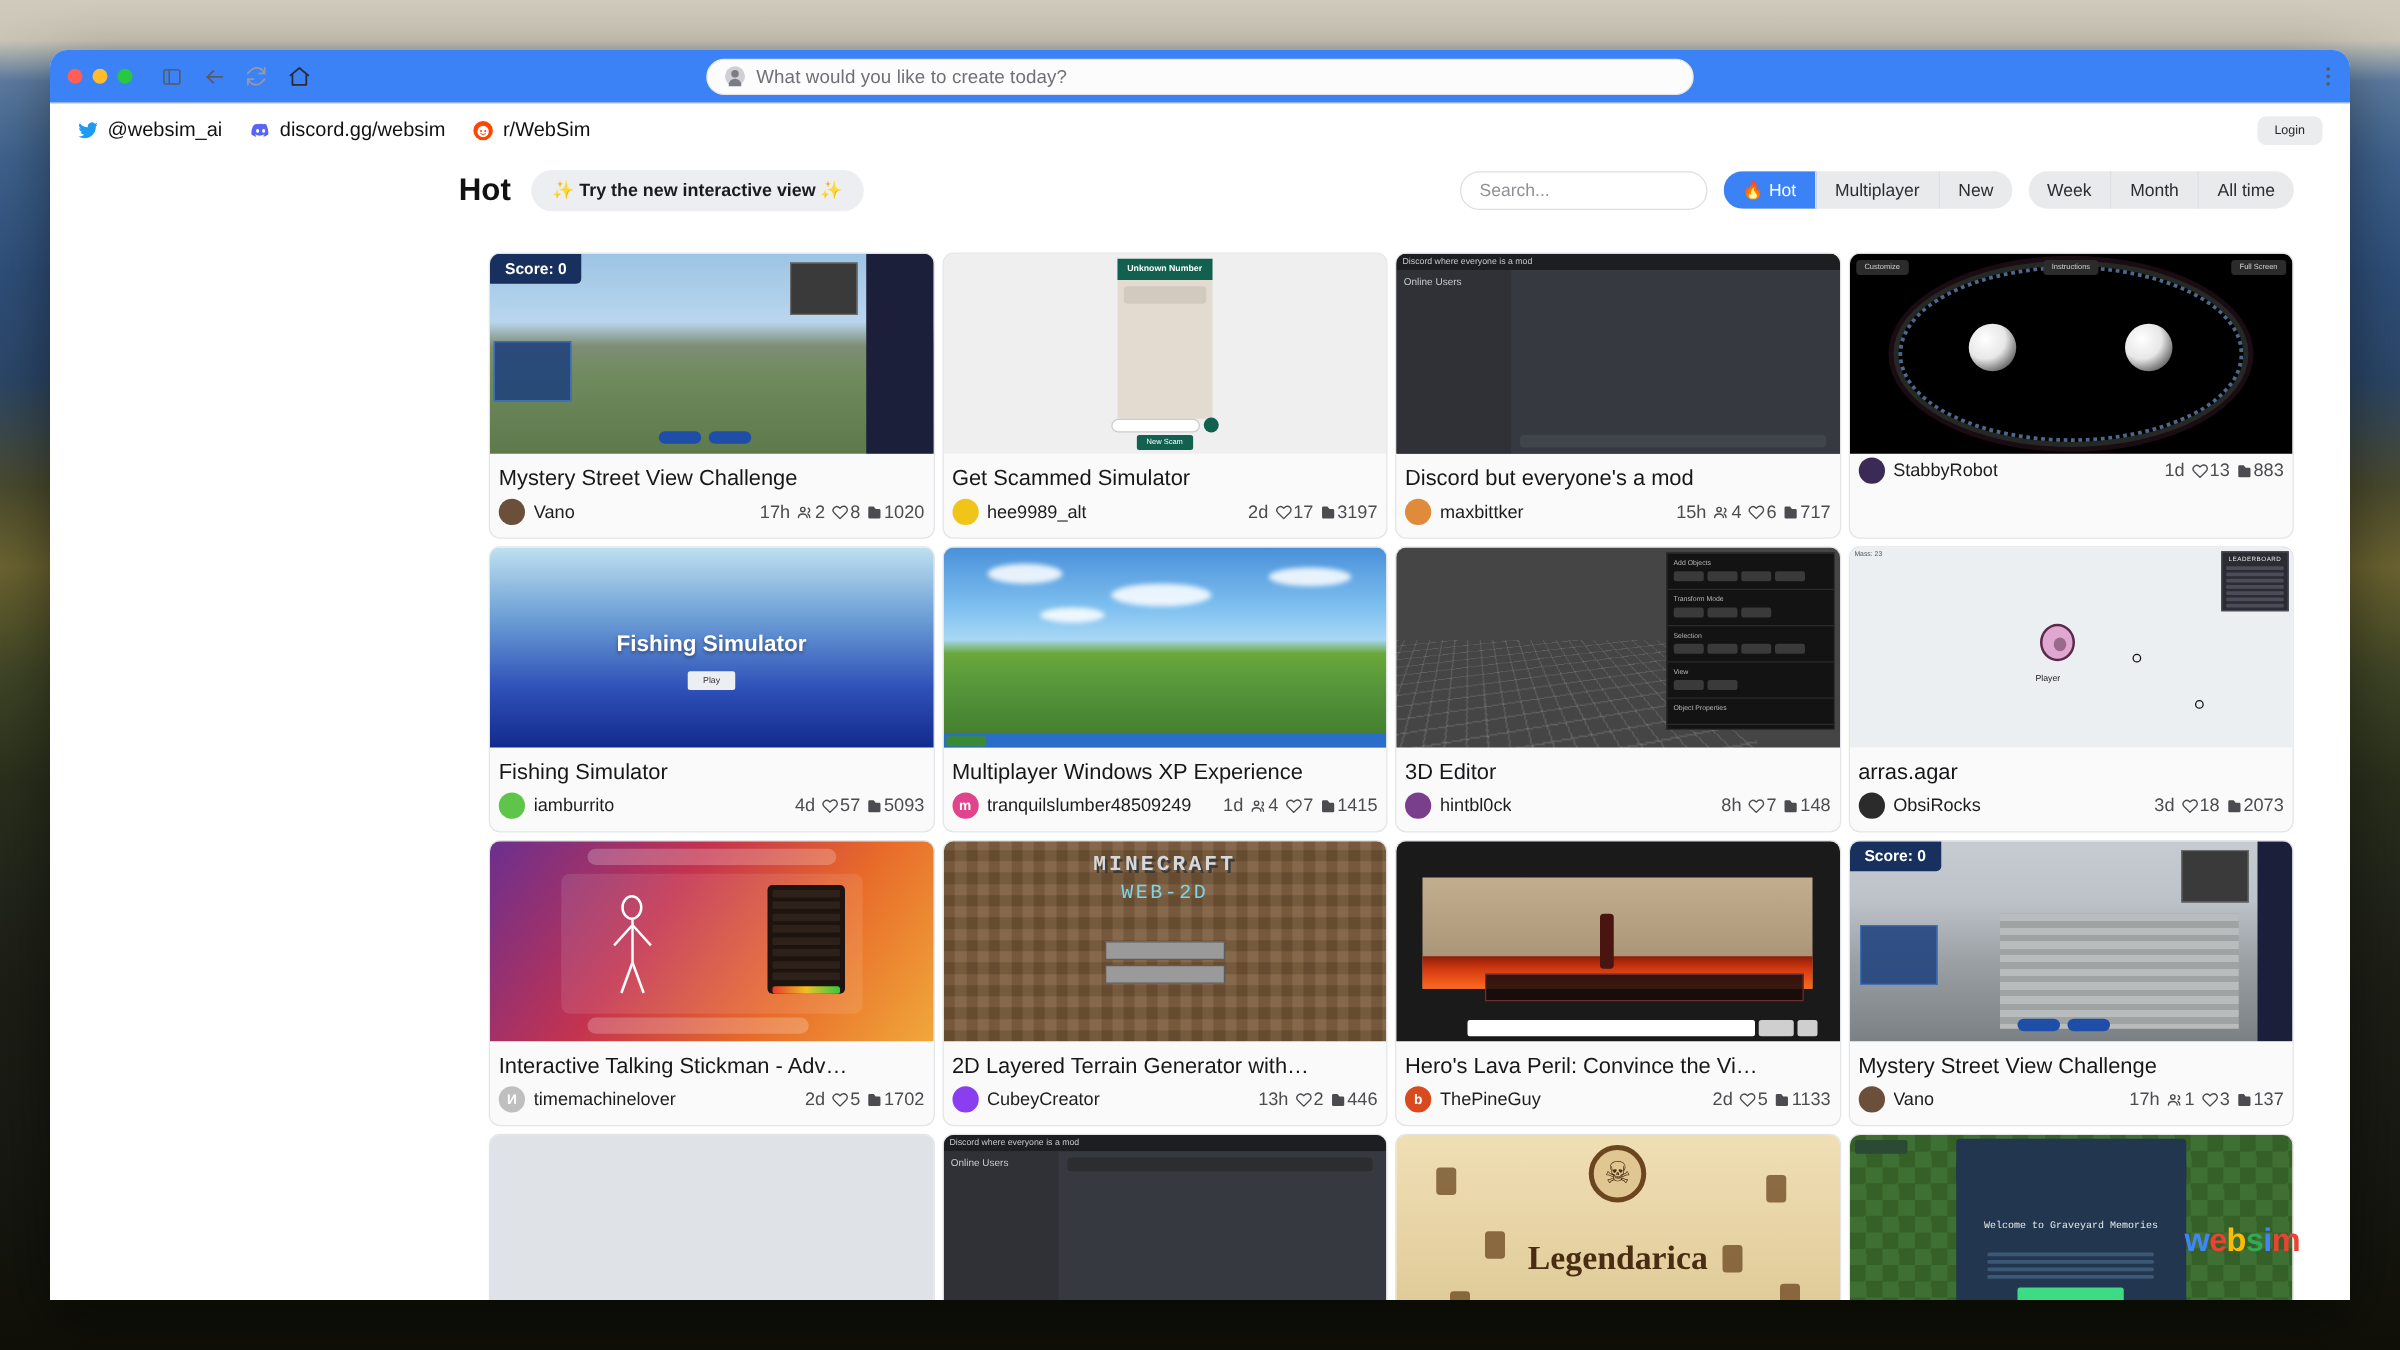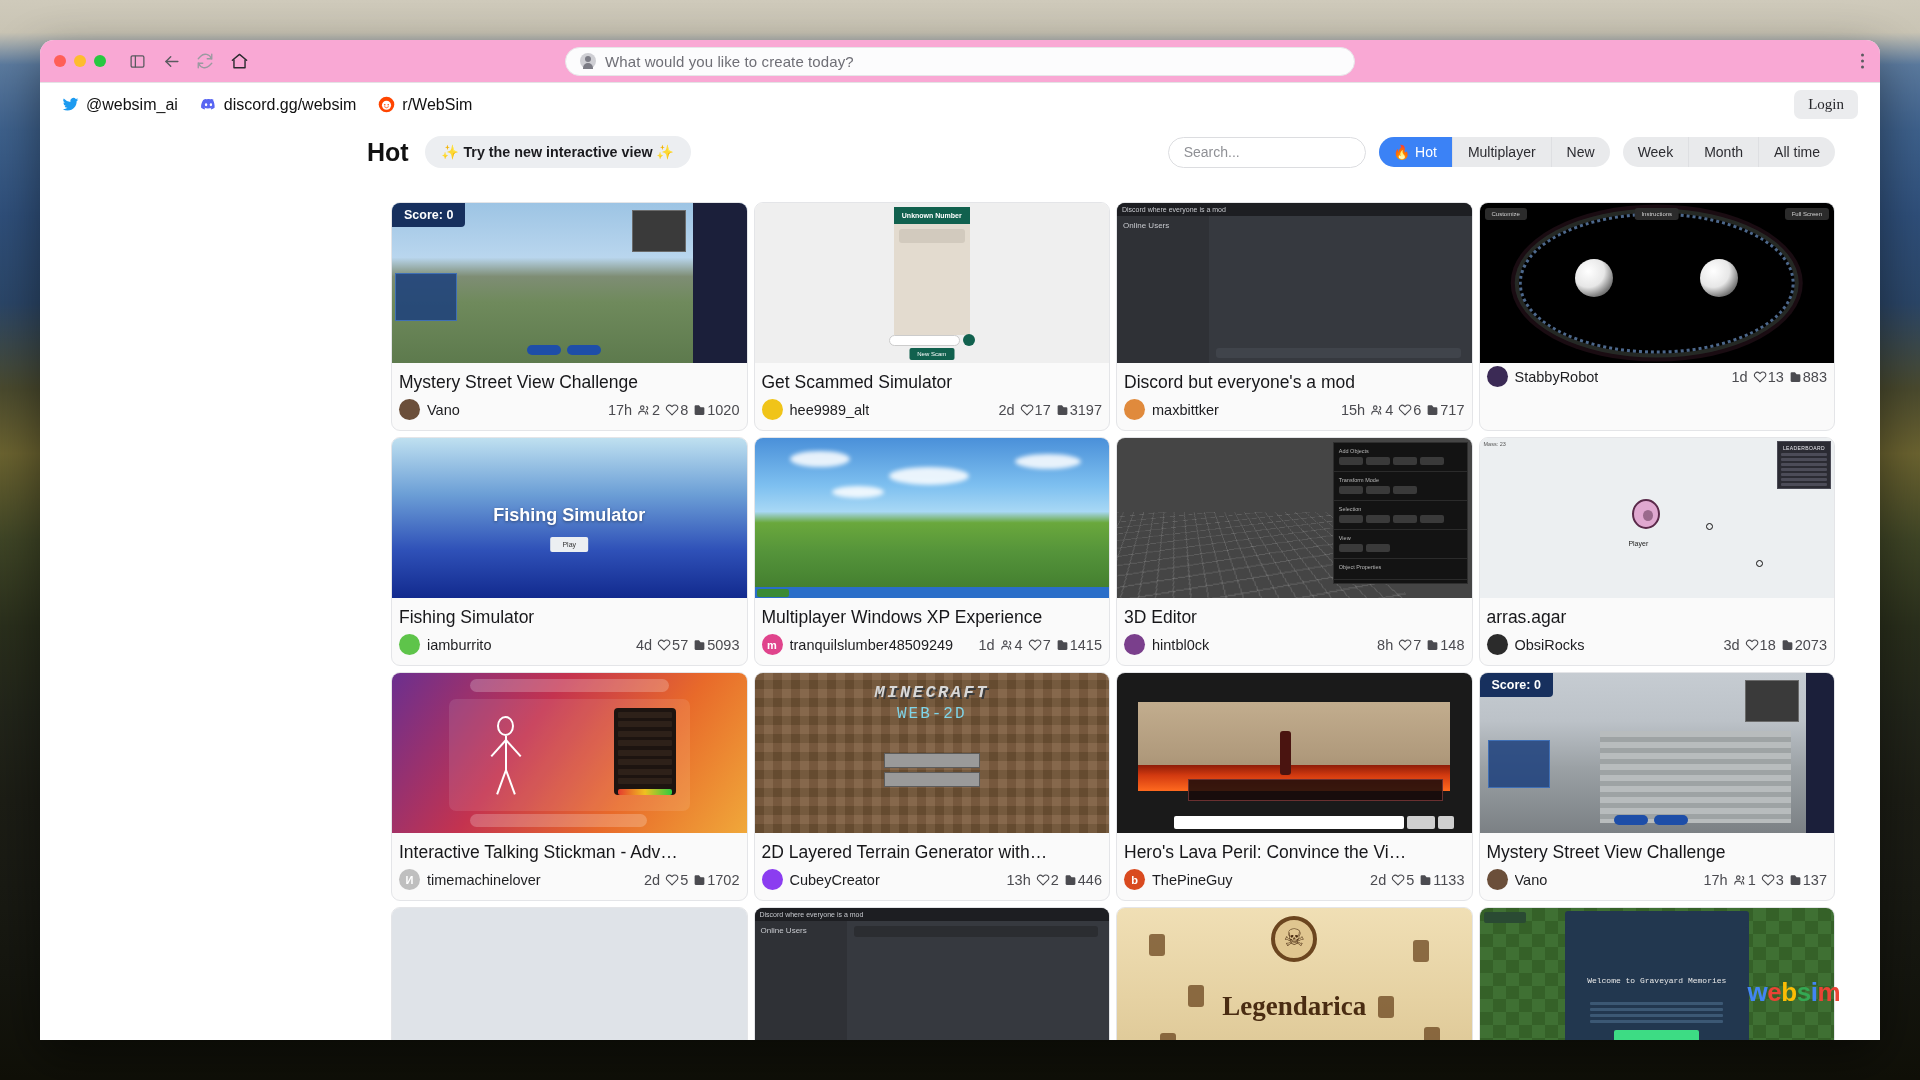--- a/index.html
+++ b/index.html
@@ -27,21 +27,21 @@
     width: 1840px; height: 1000px;
     background: #ffffff;
     border-radius: 14px 14px 0 0;
     box-shadow: 0 18px 50px rgba(0,0,0,0.45);
     overflow: hidden;
     display: flex; flex-direction: column;
   }
   
   .toolbar {
     height: 43px; flex: 0 0 43px;
-    background: #f9a8d4;
+    background: #3b82f6;
     border-bottom: 1px solid #e3e3e5;
     display: flex; align-items: center;
     padding: 0 14px;
     position: relative;
   }
   .traffic { display: flex; gap: 8px; align-items: center; margin-right: 16px; }
   .dot { width: 12px; height: 12px; border-radius: 50%; }
   .dot.red { background: #ff5f57; }
   .dot.yellow { background: #febc2e; }
   .dot.green { background: #28c840; }
@@ -88,21 +88,21 @@
   }
   .social {
     display: flex; align-items: center; gap: 7px;
     font-size: 16px; color: #111; cursor: pointer;
   }
   .social svg { display: block; }
   .login-btn {
     margin-left: auto;
     background: #ebecee; color: #27272b;
     border: none; border-radius: 7px;
-    font-size: 15px; font-family: Liberation Serif, serif;
+    font-size: 10px; font-family: Liberation Sans, sans-serif;
     padding: 6px 14px; cursor: pointer;
   }
 
   .content { padding: 0 45px 0 327px; }
 
   .headerrow {
     display: flex; align-items: center;
     height: 52px; gap: 16px;
   }
   .hot-title { font-size: 25px; font-weight: bold; color: #111; }
@@ -312,21 +312,21 @@
   .t-stick .man .l2 { left: 17px; top: 54px; height: 26px; transform-origin: top; transform: rotate(-20deg); }
 
   .t-mc {
     background:
       repeating-linear-gradient(90deg, rgba(0,0,0,0.08) 0 9px, rgba(255,255,255,0.05) 9px 18px),
       repeating-linear-gradient(0deg, rgba(0,0,0,0.10) 0 9px, rgba(255,255,255,0.04) 9px 18px),
       #7b5a3a;
   }
   .t-mc .logo { position: absolute; left: 0; right: 0; top: 10px; text-align: center; color: #d8d8d8;
     font-family: "Liberation Mono", monospace; font-size: 17px; font-weight: bold; letter-spacing: 2.5px;
-    text-shadow: 2px 2px 0 #3b3b3b; font-style: italic; }
+    text-shadow: 2px 2px 0 #3b3b3b; }
   .t-mc .sub { position: absolute; left: 0; right: 0; top: 32px; text-align: center; color: #7fd4e8;
     font-family: "Liberation Mono", monospace; font-size: 16px; letter-spacing: 2px; }
   .t-mc .mbtn { position: absolute; left: 50%; transform: translateX(-50%); width: 96px; height: 15px;
     background: #9a9a9a; border: 1px solid #5c5c5c; }
   .t-mc .mbtn.a { top: 50%; } .t-mc .mbtn.b { top: 62%; }
 
   .t-lava { background: #1a1a1a; }
   .t-lava .room { position: absolute; left: 6%; right: 6%; top: 18%; bottom: 26%;
     background: linear-gradient(180deg,#c2ad8e 0%,#b09a7c 60%,#9c8668 100%); }
   .t-lava .floor { position: absolute; left: 0; right: 0; bottom: 0; height: 30%;

